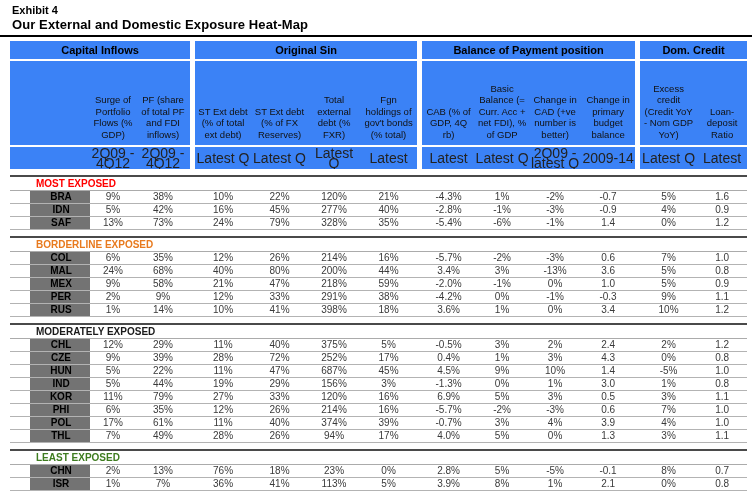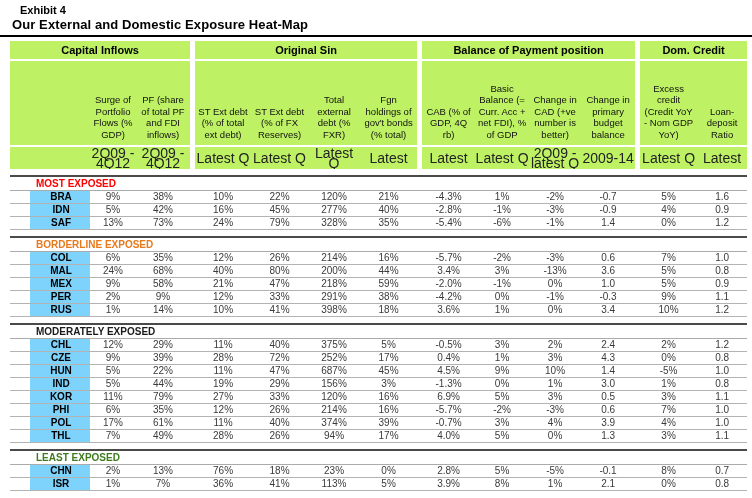--- a/index.html
+++ b/index.html
@@ -1,35 +1,35 @@
 <!DOCTYPE html>
 <html><head>
 <meta charset="utf-8">
 <style>
   html,body{margin:0;padding:0;background:#fff;}
   body{width:752px;height:498px;font-family:"Liberation Sans",sans-serif;color:#000;overflow:hidden;}
   .page{padding:2px 0 0 0;}
-  .exhibit-label{font-size:11px;font-weight:bold;margin:2px 0 1px 20px;}
+  .exhibit-label{font-size:11px;font-weight:bold;margin:2px 0 1px 12px;}
   .page-title{font-size:13px;font-weight:bold;margin:0 0 3px 12px;letter-spacing:0.1px;}
   .title-rule{height:2px;background:#000;width:752px;margin-bottom:4px;}
   table{border-collapse:separate;border-spacing:0;table-layout:fixed;width:737px;margin-left:10px;}
   td{overflow:hidden;}
-  .hblue{background:#bef264;}
+  .hblue{background:#3b82f6;}
   .vspacer{background:#fff;}
   .group-row td.group{font-size:11px;font-weight:bold;text-align:center;height:16px;line-height:16px;border-bottom:2px solid #fff;}
   .group-row td.vspacer{border-bottom:2px solid #fff;}
   .sub-row td{border-bottom:2px solid #fff;margin-top:31px;}
   .sub-row td.sub{font-size:9.5px;line-height:11.5px;text-align:center;vertical-align:bottom;padding:2px 2px 5px 2px;height:77px;color:#111;}
   .period-row td{height:19px;}
   .period-row td.per{font-size:14px;text-align:center;vertical-align:middle;color:#222;line-height:10px;padding:1px 0;}
   .gap-row td{height:4px;border:none;background:#fff;}
   .section-row td{font-size:10px;font-weight:bold;padding:1px 0 1px 26px;height:11px;line-height:11px;border-top:2px solid #4A4A4A;border-bottom:1px solid #ABABAB;}
   .data-row td{font-size:10px;height:12px;line-height:12px;text-align:center;color:#3A3A3A;border-bottom:1px solid #B3B3B3;padding:0;}
   .data-row td.country{padding-left:20px;text-align:left;}
-  .data-row td.country div{background:#7dd3fc;width:62px;text-align:center;font-weight:bold;color:#000;font-size:10px;line-height:12px;}
+  .data-row td.country div{background:#737373;width:62px;text-align:center;font-weight:bold;color:#000;font-size:10px;line-height:12px;}
 </style>
 </head>
 <body>
 
 <div class="page">
   <div class="exhibit-label">Exhibit 4</div>
   <div class="page-title">Our External and Domestic Exposure Heat-Map</div>
   <div class="title-rule"></div>
 
   <table>

